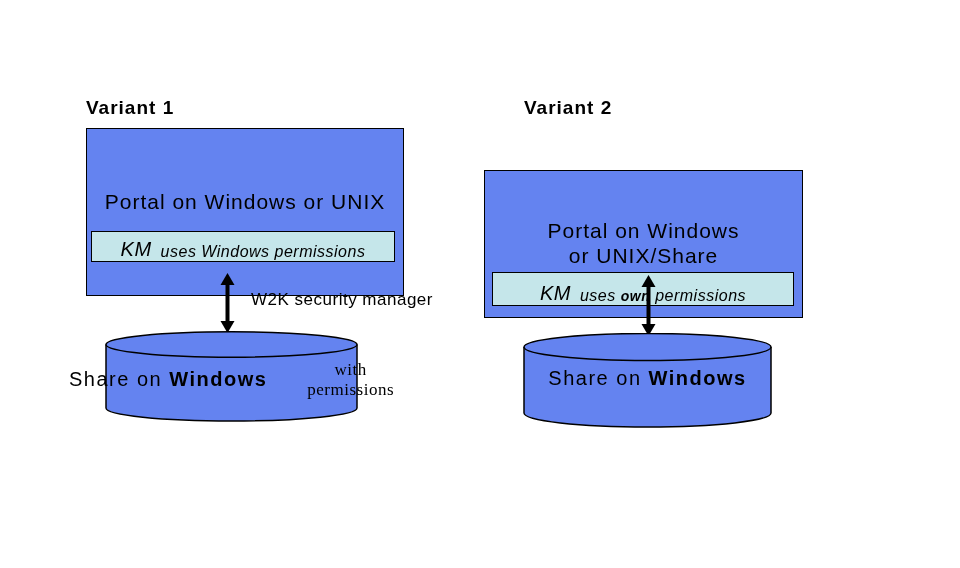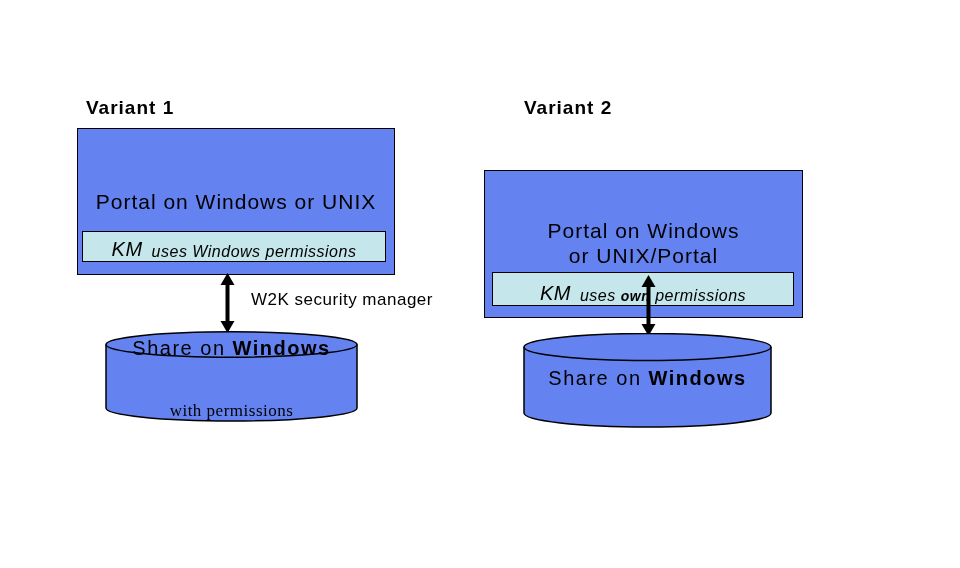--- a/index.html
+++ b/index.html
@@ -43,38 +43,38 @@
   .arrow-svg { position: absolute; }
   .connector-label {
     position: absolute;
     font-size: 17px; letter-spacing: 0.5px;
     white-space: nowrap;
   }
   .cylinder { position: absolute; }
   .cylinder svg { position: absolute; left: 0; top: 0; }
   .cyl-text {
     position: absolute; left: 0; right: 0; top: 0; bottom: 0;
-    display: flex; flex-direction: column;
+    display: flex; flex-direction: row;
     align-items: center; justify-content: center;
     text-align: center;
     gap: 40px;
   }
   .share-line { font-size: 20px; letter-spacing: 1.5px; white-space: pre; }
   .share-note { font-size: 17px; letter-spacing: 0.5px; margin-top: 1px; font-family: Liberation Serif, serif; }
   .pad-top { padding-top: 5px; }
   .pad-bottom { padding-bottom: 4px; }
 </style>
 </head>
 <body>
 
 <div class="canvas">
 
   <div class="variant-title" style="left:86px; top:97px;">Variant 1</div>
 
-  <div class="portal-box" style="left:77px; top:128px; width:318px; height:147px;">
+  <div class="portal-box" style="left:86px; top:128px; width:318px; height:168px;">
     <div class="portal-label" style="top:60px;">Portal on Windows or UNIX</div>
     <div class="km-bar" style="left:4px; right:8px; top:102px; height:31px;">
       <span class="km-name">KM</span><span class="km-text">uses Windows permissions</span>
     </div>
   </div>
 
   <svg class="arrow-svg" style="left:216px; top:273px;" width="23" height="60" viewBox="0 0 23 60">
     <line x1="11.5" y1="9" x2="11.5" y2="51" stroke="#000" stroke-width="4"></line>
     <polygon points="11.5,0 4.5,12 18.5,12" fill="#000"></polygon>
     <polygon points="11.5,60 4.5,48 18.5,48" fill="#000"></polygon>
@@ -90,21 +90,21 @@
     <div class="cyl-text pad-top">
       <div class="share-line"><span>Share on </span><b>Windows</b></div>
       <div class="share-note">with permissions</div>
     </div>
   </div>
 
   <div class="variant-title" style="left:524px; top:97px;">Variant 2</div>
 
   <div class="portal-box" style="left:484px; top:128px; width:319px; height:148px;margin-top:42px;">
     <div class="portal-label" style="top:47px;">Portal on Windows</div>
-    <div class="portal-label" style="top:72px;">or UNIX/Portal</div>
+    <div class="portal-label" style="top:72px;">or UNIX/Share</div>
     <div class="km-bar" style="left:7px; right:8px; top:101px; height:34px;">
       <span class="km-name">KM</span><span class="km-text"><span>uses </span><b>own</b><span> permissions</span></span>
     </div>
   </div>
 
   <svg class="arrow-svg" style="left:637px; top:275px;" width="23" height="61" viewBox="0 0 23 61">
     <line x1="11.5" y1="9" x2="11.5" y2="52" stroke="#000" stroke-width="4"></line>
     <polygon points="11.5,0 4.5,12 18.5,12" fill="#000"></polygon>
     <polygon points="11.5,61 4.5,49 18.5,49" fill="#000"></polygon>
   </svg>

